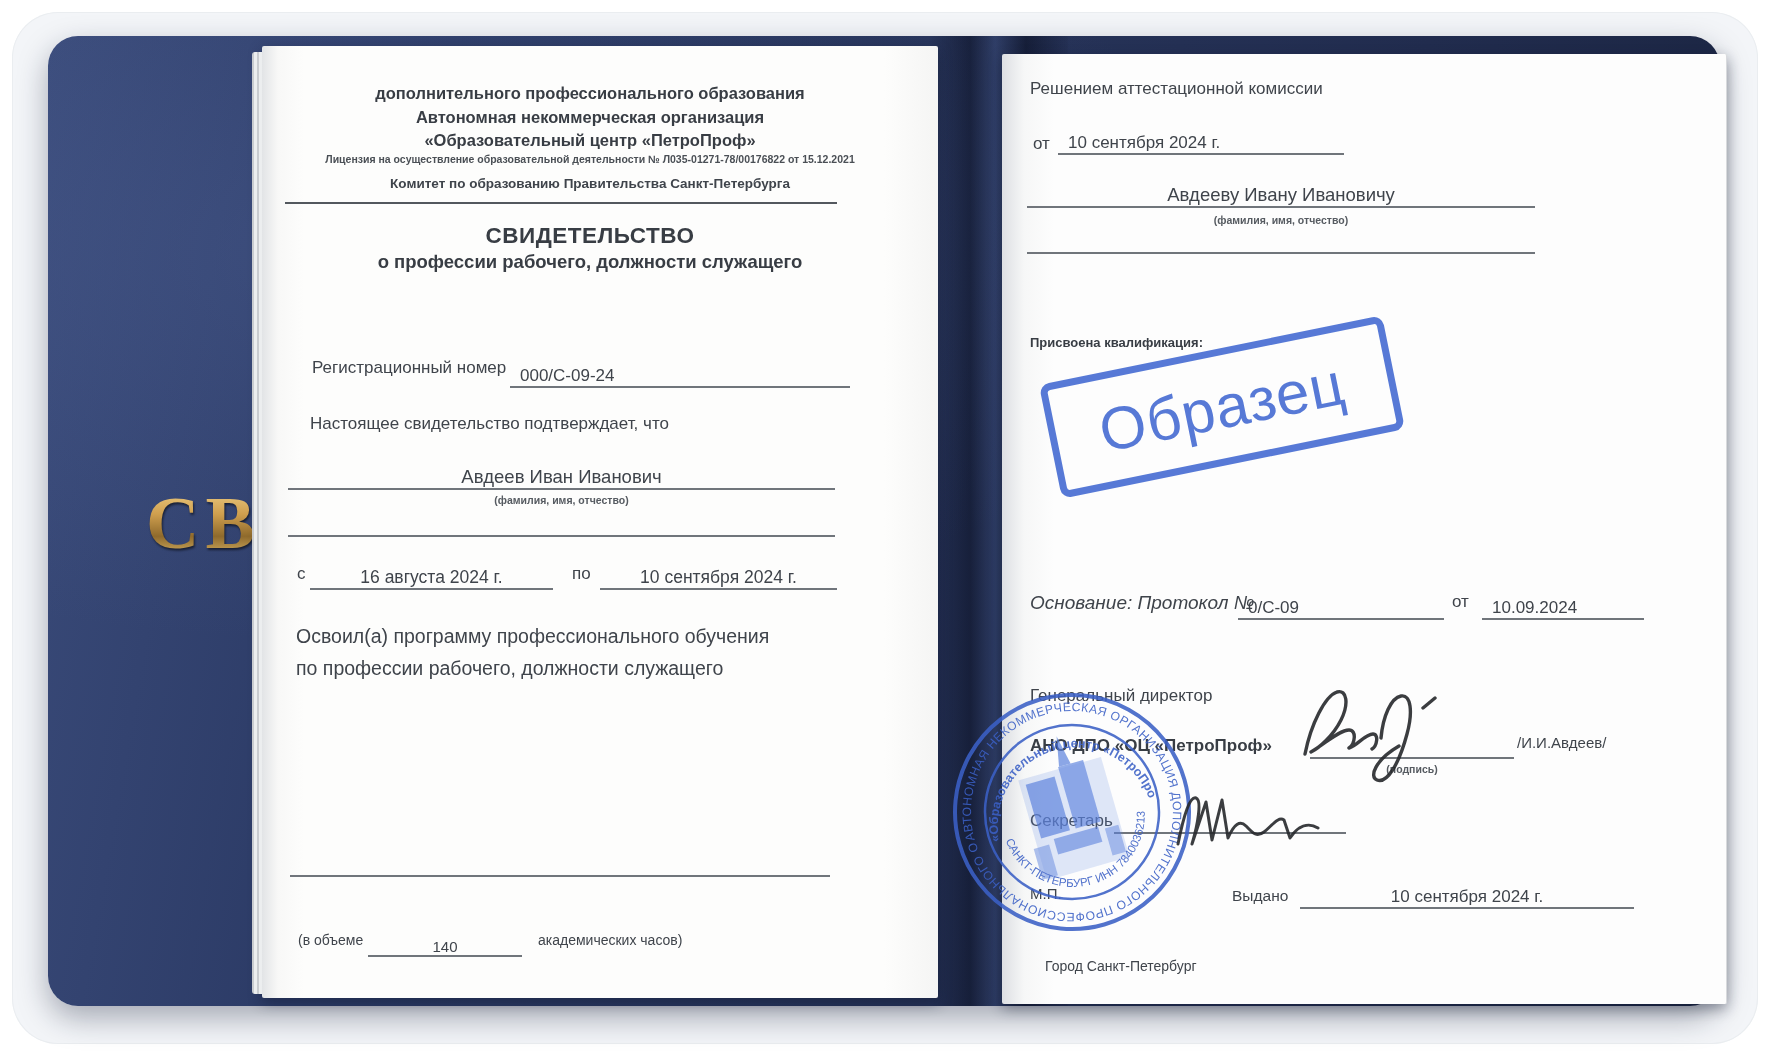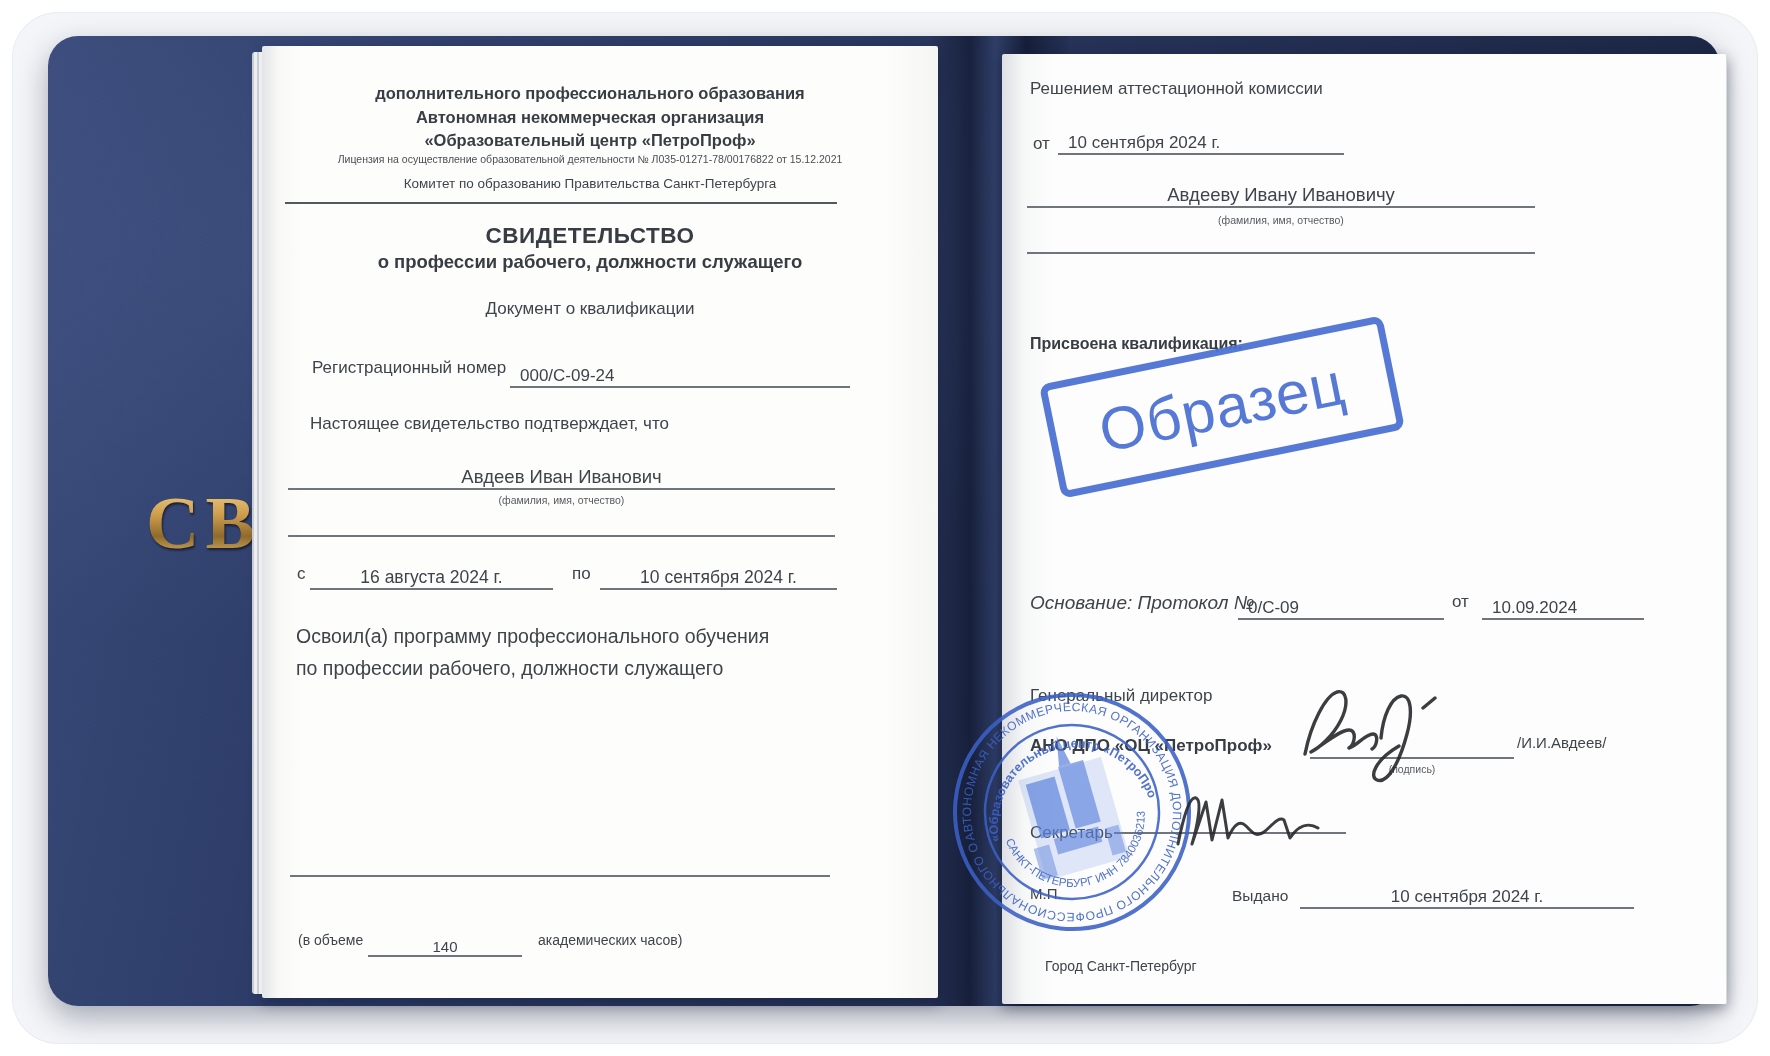--- a/index.html
+++ b/index.html
@@ -50,21 +50,21 @@
     border-radius:3px 0 0 3px;
   }
   .rp {
     left:1002px; top:54px; width:724px; height:950px;
     background: linear-gradient(90deg,#dddfe3 0,#f6f7f7 22px,#fdfdfd 52px);
     box-shadow: 0 5px 14px rgba(18,24,48,.4);
     border-right:1px solid #d8dadd;
   }
   
   .t { position:absolute; white-space:nowrap; }
-  .c { text-align:center; }
+  .c { text-align:center;font-weight:bold; }
   .b { font-weight:bold; color:#383d44; }
   .fl {
     position:absolute; border-bottom:2px solid #70757b;
     display:flex; align-items:flex-end; justify-content:center;
     font-size:17px; padding-bottom:0; white-space:nowrap;
   }
   .fl.left { justify-content:flex-start; padding-left:10px; }
   .cap { font-size:10.5px; color:#565b61; }
   
   .lp-org   { position:absolute; left:20px; top:36px; width:616px; text-align:center;
@@ -90,31 +90,31 @@
   .lp-volp  { left:36px; top:886px; font-size:14px; }
   .lp-volfl { left:106px; top:879px; width:154px; height:30px; font-size:15px; }
   .lp-vols  { left:276px; top:886px; font-size:14px; }
   
   .rp-dec   { left:28px; top:25px; font-size:17px; }
   .rp-ot    { left:31px; top:80px; font-size:17px; }
   .rp-datefl{ left:56px; top:71px; width:276px; height:28px; }
   .rp-namefl{ left:25px; top:122px; width:508px; height:30px; font-size:18.5px; }
   .rp-namecap{ left:25px; top:160px; width:508px; }
   .rp-line2 { left:25px; top:172px; width:508px; height:26px; }
-  .rp-qual  { left:28px; top:281px; font-size:16px; }
+  .rp-qual  { left:28px; top:281px; font-size:13px; }
   .rp-osn   { left:28px; top:538px; font-size:19px;font-style:italic; }
   .rp-protfl{ left:236px; top:534px; width:196px; height:30px; }
   .rp-ot2   { left:450px; top:538px; font-size:17px; }
   .rp-dat2fl{ left:480px; top:534px; width:152px; height:30px; }
   .rp-dir   { left:28px; top:632px; font-size:17px; }
   .rp-org   { left:28px; top:682px; font-size:17px; }
   .rp-sigfl { left:308px; top:673px; width:204px; height:30px; }
   .rp-sigcap{ left:308px; top:709px; width:204px; }
   .rp-dirname{ left:515px; top:680px; font-size:15px; }
-  .rp-sec   { left:28px; top:757px; font-size:17px;margin-top:12px; }
+  .rp-sec   { left:28px; top:757px; font-size:17px; }
   .rp-secfl { left:112px; top:748px; width:232px; height:30px; }
   .rp-mp    { left:28px; top:831px; font-size:15px; }
   .rp-vydano{ left:230px; top:833px; font-size:15.5px; }
   .rp-issfl { left:298px; top:823px; width:334px; height:30px; font-size:17px; }
   .rp-city  { left:43px; top:904px; font-size:14px; }
   
   .stamp {
     position:absolute; left:1047px; top:349px; width:336px; height:102px;
     border:7px solid #4b70d4; border-radius:10px;
     transform:rotate(-11.5deg);
@@ -145,21 +145,20 @@
     <div class="lp-org">
       <div>дополнительного профессионального образования</div>
       <div>Автономная некоммерческая организация</div>
       <div>«Образовательный центр «ПетроПроф»</div>
     </div>
     <div class="t c lp-lic">Лицензия на осуществление образовательной деятельности № Л035-01271-78/00176822 от 15.12.2021</div>
     <div class="t c lp-com">Комитет по образованию Правительства Санкт-Петербурга</div>
     <div class="lp-hr"></div>
     <div class="t c b lp-title">СВИДЕТЕЛЬСТВО</div>
     <div class="t c b lp-sub">о профессии рабочего, должности служащего</div>
-    <div class="t c lp-doc">Документ о квалификации</div>
 
     <div class="t lp-reglab">Регистрационный номер</div>
     <div class="fl left lp-regfl">000/С-09-24</div>
 
     <div class="t lp-conf">Настоящее свидетельство подтверждает, что</div>
 
     <div class="fl lp-namefl">Авдеев Иван Иванович</div>
     <div class="t c cap lp-namecap">(фамилия, имя, отчество)</div>
     <div class="fl lp-line2"></div>
 

